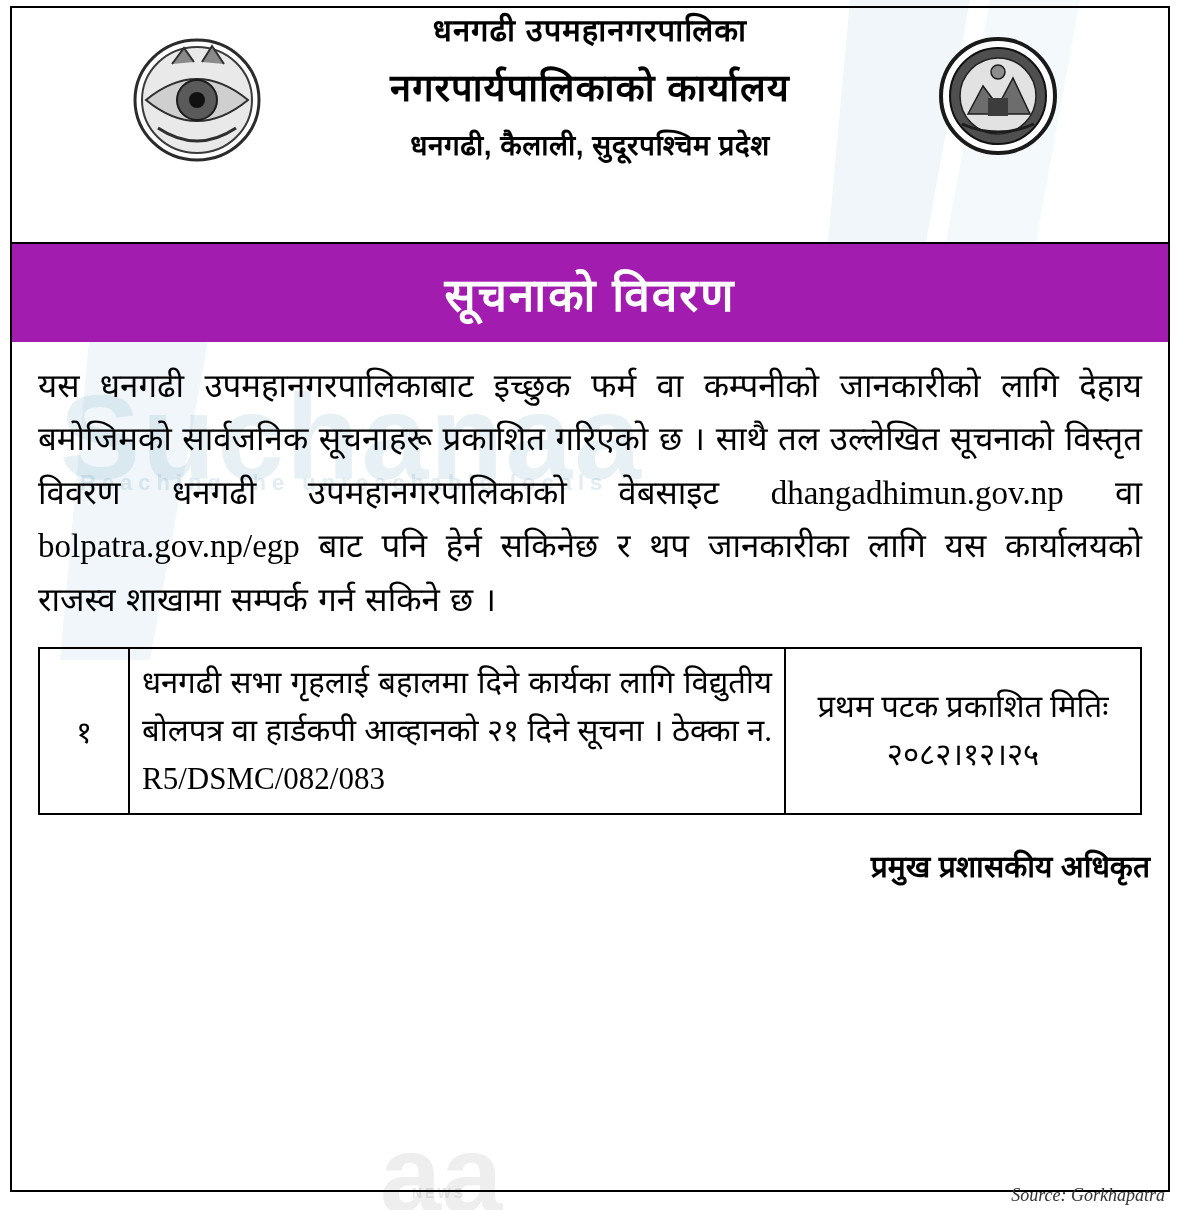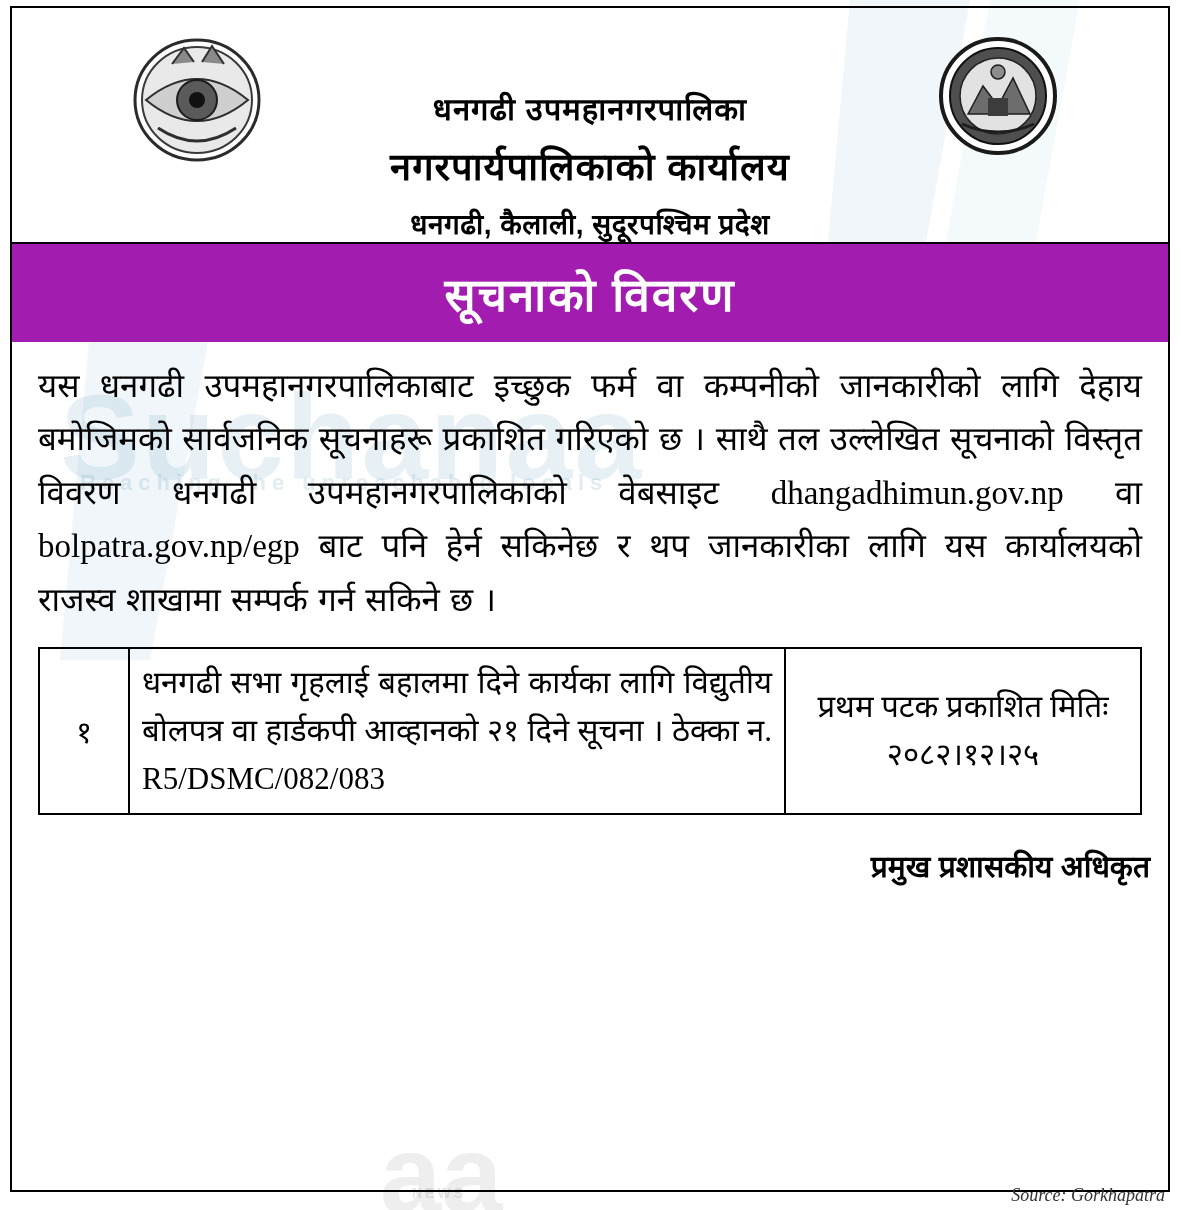--- a/index.html
+++ b/index.html
@@ -79,21 +79,21 @@
     z-index: 2;
   }
 
   
   .header {
     position: relative;
     height: 236px;
     border-bottom: 2px solid #000;
     box-sizing: border-box;
     display: flex;
-    align-items: flex-end;
+    align-items: flex-start;
     justify-content: center;
   }
   .emblem {
     position: absolute;
     top: 28px;
   }
   .emblem.left { left: 120px; }
   .emblem.right { right: 110px; }
 
   .head-text {

